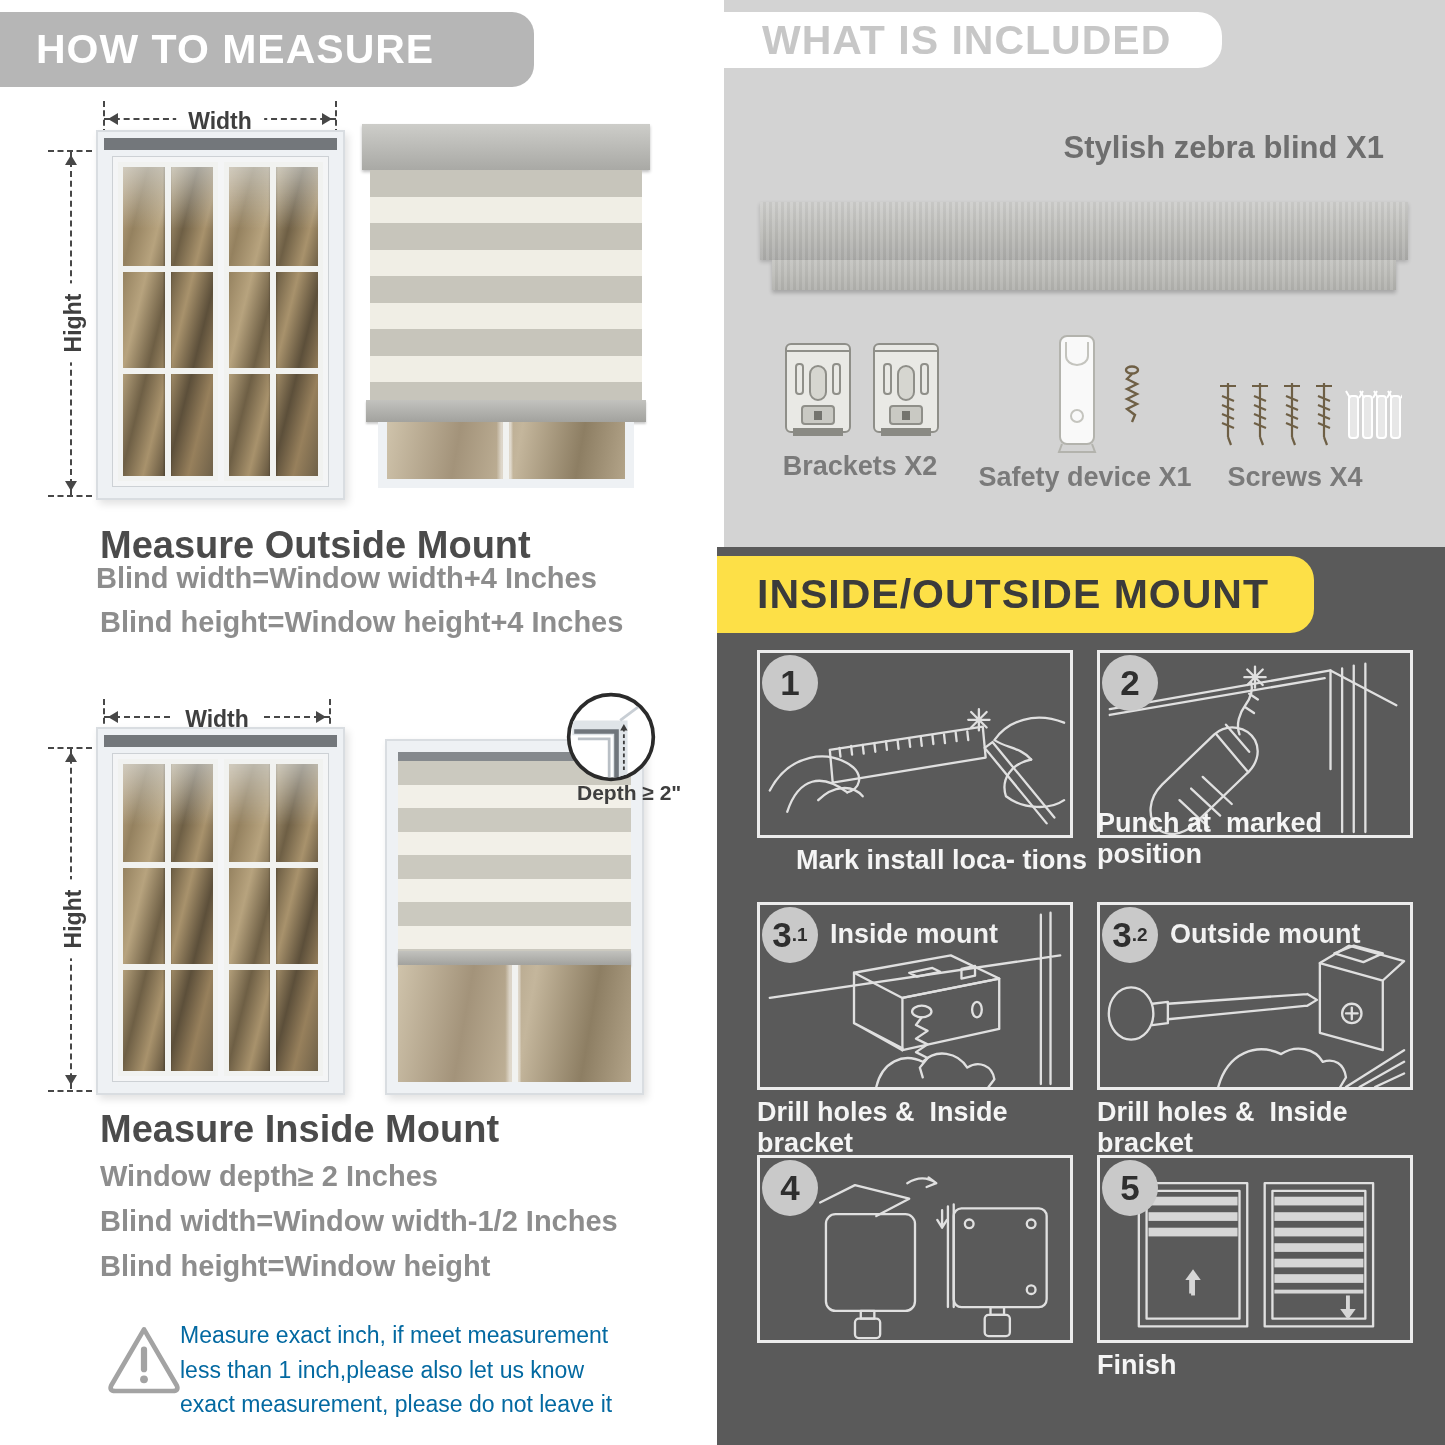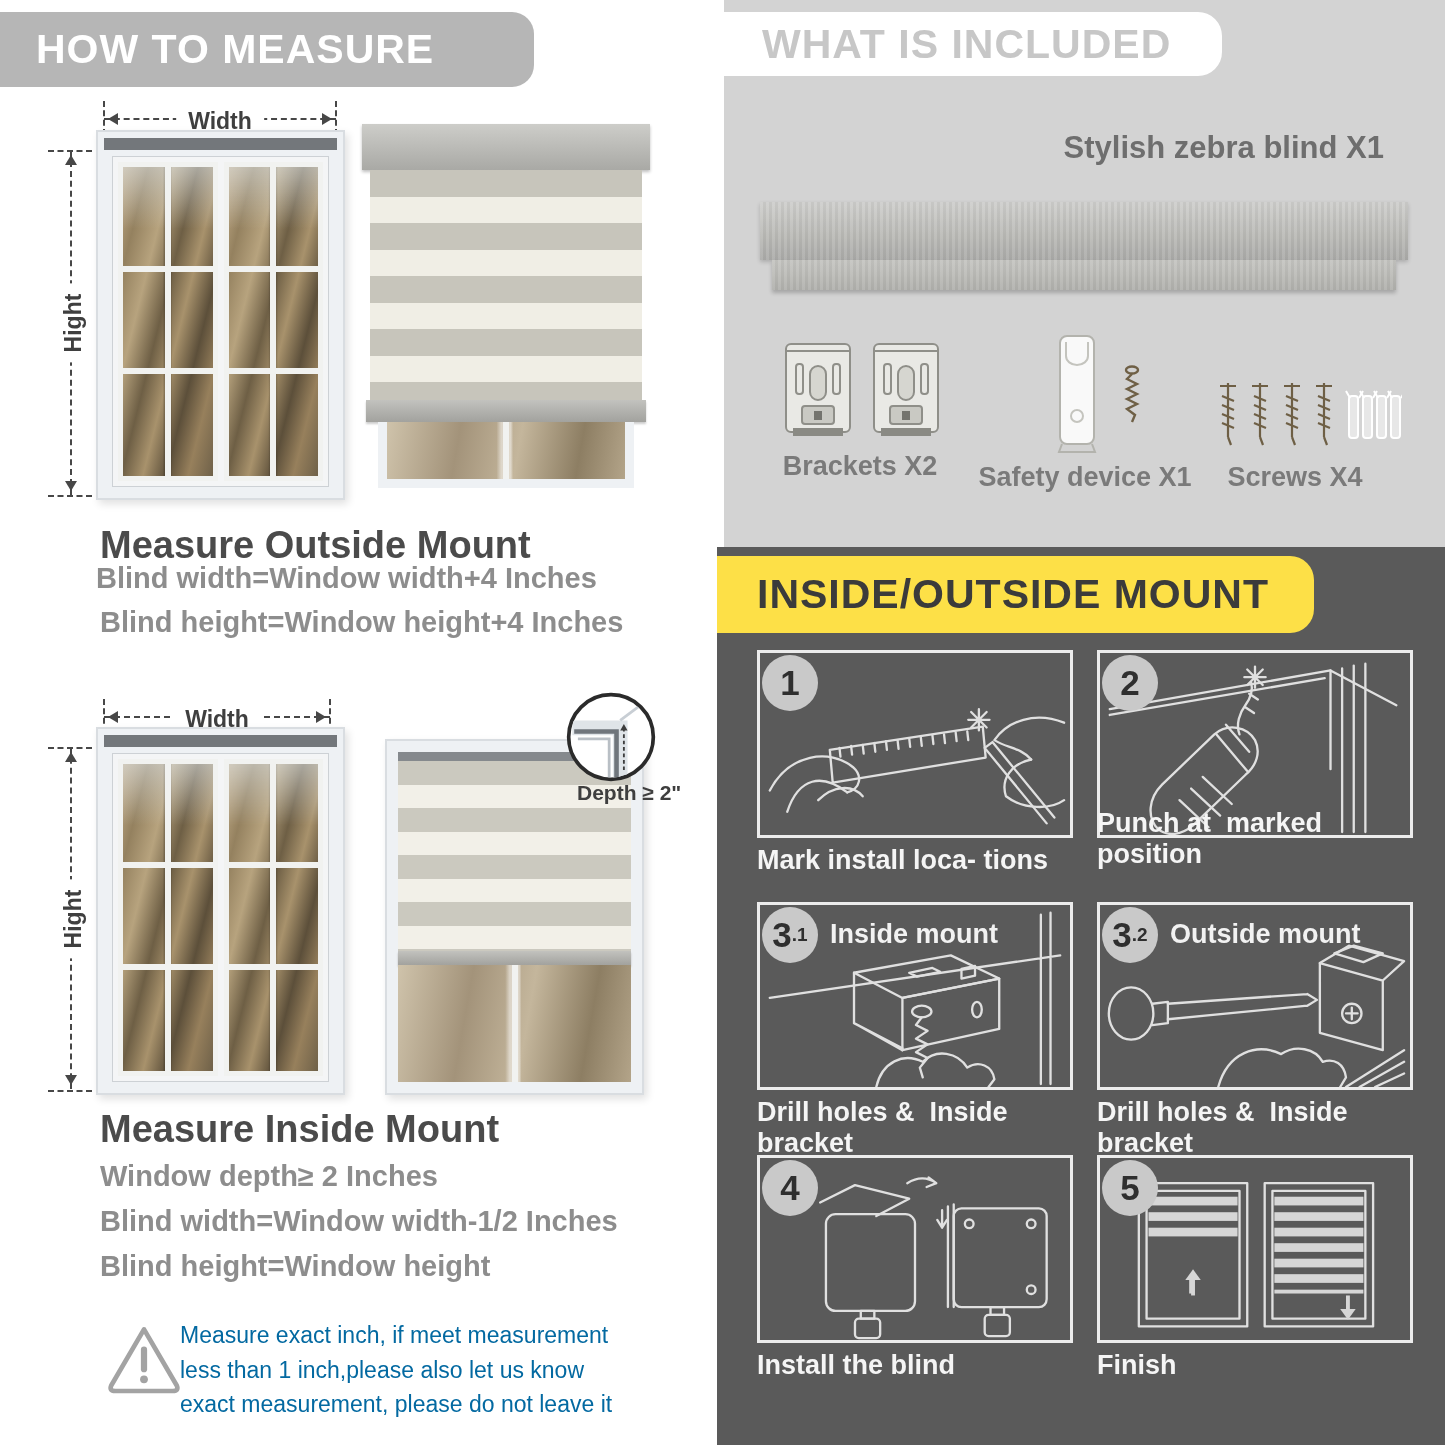--- a/index.html
+++ b/index.html
@@ -5,21 +5,21 @@
   html,body{margin:0;padding:0;background:#ffffff;}
   #stage{
     position:relative;width:1445px;height:1445px;overflow:hidden;background:#ffffff;
     font-family:"Liberation Sans","DejaVu Sans",sans-serif;
   }
   .abs{position:absolute;}
   
   .hdr{display:flex;align-items:center;font-weight:bold;letter-spacing:1px;}
   .hdr-left{left:0;top:12px;width:498px;height:75px;background:#b6b6b6;border-radius:0 22px 22px 0;
             color:#ffffff;font-size:41px;padding-left:36px;}
-  .hdr-included{left:724px;top:12px;width:460px;height:64px;background:#ffffff;border-radius:0 24px 24px 0;
+  .hdr-included{left:724px;top:12px;width:460px;height:56px;background:#ffffff;border-radius:0 24px 24px 0;
             color:#c7c7c7;font-size:41px;padding-left:38px;}
   .hdr-mount{left:717px;top:556px;width:557px;height:77px;background:#fde047;border-radius:0 24px 24px 0;
             color:#3b3b3b;font-size:41px;padding-left:40px;}
   
   .panel-included{left:724px;top:0;width:721px;height:547px;background:#d3d3d3;}
   .panel-mount{left:717px;top:547px;width:728px;height:898px;background:#5a5a5a;}
   
   .h-measure{font-size:38px;font-weight:bold;color:#4b4b4b;}
   .sub-line{font-size:29px;font-weight:bold;color:#8d8d8d;}
   .warn-text{font-size:23px;color:#0369a1;line-height:1.5;}
@@ -292,21 +292,21 @@
         <path d="M278,110 C258,114 246,130 252,148 C270,162 298,162 312,152"></path>
         <path d="M238,92 L302,170 M230,98 L294,176 M238,92 L230,98"></path>
         <path d="M224,58 l0,22 M213,69 l22,0 M216,61 l16,16 M232,61 l-16,16"></path>
       </g>
     </svg>
     <div class="badge">
         <span>1</span>
         <span class="sub"></span>
       </div>
   </div>
-  <div class="abs caption" style="left:757px;top:845px;width:330px;">Mark install loca- tions</div>
+  <div class="abs caption" style="left:757px;top:845px;width:330px;text-align:right;">Mark install loca- tions</div>
 
   <div class="abs step-frame" style="left:1097px;top:650px;">
     <svg class="step-svg" viewBox="0 0 316 188">
       <g class="lineart">
         <path d="M8,58 L236,18 L304,54"></path>
         <path d="M236,18 L236,120 M248,16 L248,185 M260,13 L260,185 M272,11 L272,185"></path>
         <path d="M8,64 L230,26"></path>
         <path d="M58,182 C46,170 48,150 62,136 L116,84 C130,72 150,76 158,90 C164,102 160,116 148,126 L94,178 C82,188 68,190 58,182 Z"></path>
         <path d="M118,84 L150,122 M128,74 l24,28"></path>
         <path d="M80,152 l30,28 M92,140 l30,28 M104,128 l30,28"></path>
@@ -384,21 +384,20 @@
           <circle cx="278" cy="136" r="4.5"></circle>
         <rect x="236" y="154" width="14" height="8"></rect>
         <rect x="230" y="162" width="26" height="22" rx="4"></rect>
       </g>
     </svg>
     <div class="badge">
         <span>4</span>
         <span class="sub"></span>
       </div>
   </div>
-  <div class="abs caption" style="left:757px;top:1350px;width:330px;">Install the blind</div>
 
   <div class="abs step-frame" style="left:1097px;top:1155px;">
     <svg class="step-svg" viewBox="0 0 316 188">
       <g class="lineart">
         <rect x="38" y="26" width="112" height="148"></rect>
         <rect x="46" y="34" width="96" height="132"></rect>
       </g>
       <g fill="#d6d6d6">
         <rect x="48" y="40" width="92" height="9"></rect>
         <rect x="48" y="56" width="92" height="9"></rect>

